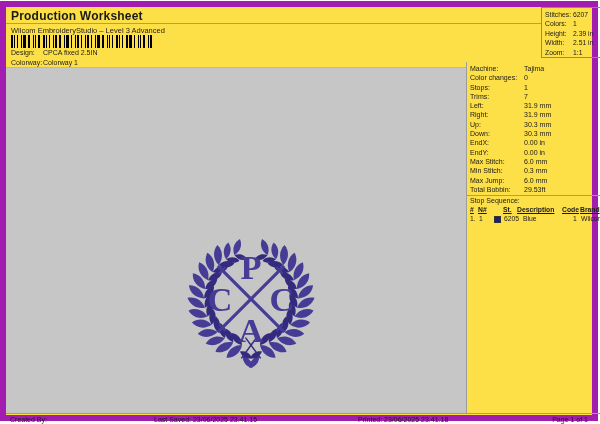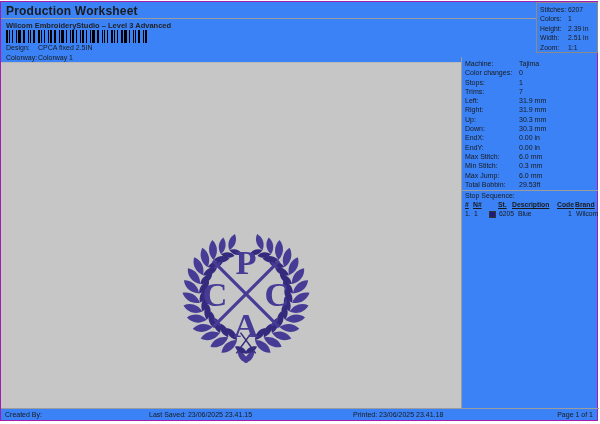--- a/index.html
+++ b/index.html
@@ -1,25 +1,25 @@
 <!DOCTYPE html>
 <html><head>
 <meta charset="utf-8">
 <style>
   * { margin:0; padding:0; box-sizing:border-box; }
   html,body { width:600px; height:424px; background:#ffffff; overflow:hidden;
               font-family:"Liberation Sans", sans-serif; color:#1a1a1a; }
   .page { position:absolute; left:0; top:1px; width:598px; height:420px;
-          background:#3b82f6; border:1px solid #a21caf; }
+          background:#fde047; border:6px solid #a21caf; }
   .abs { position:absolute; }
 
   
   .title { left:5px; top:2px; font-size:12px; font-weight:bold; letter-spacing:.2px; }
   .title-rule { left:0; top:16px; width:536px; height:1px; background:#9c9c9c; }
-  .subtitle { left:5px; top:19px; font-size:7.5px; color:#222;font-weight:bold; }
+  .subtitle { left:5px; top:19px; font-size:7.5px; color:#222; }
   .barcode { left:5px; top:28px; height:13px; display:flex; align-items:stretch; }
   .barcode span { display:inline-block; background:#000; }
   .kv { font-size:7px; }
   .design-label { left:5px; top:42px; }
   .design-value { left:37px; top:42px; }
   .colorway-label { left:5px; top:52px; }
   .colorway-value { left:37px; top:52px; }
 
   
   .stats-box { left:535px; top:0; width:62px; height:51px; border:1px solid #8a8a8a;

